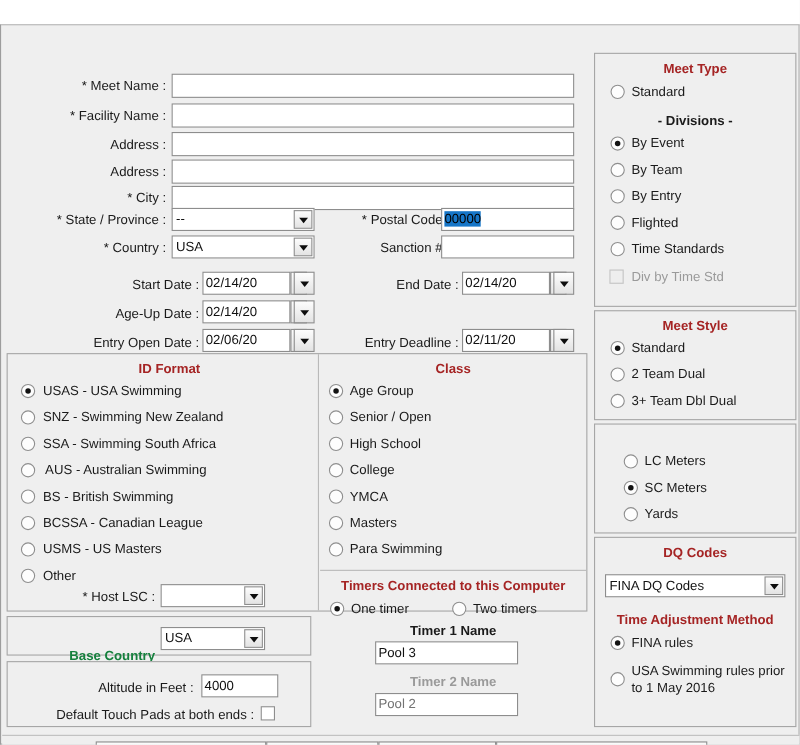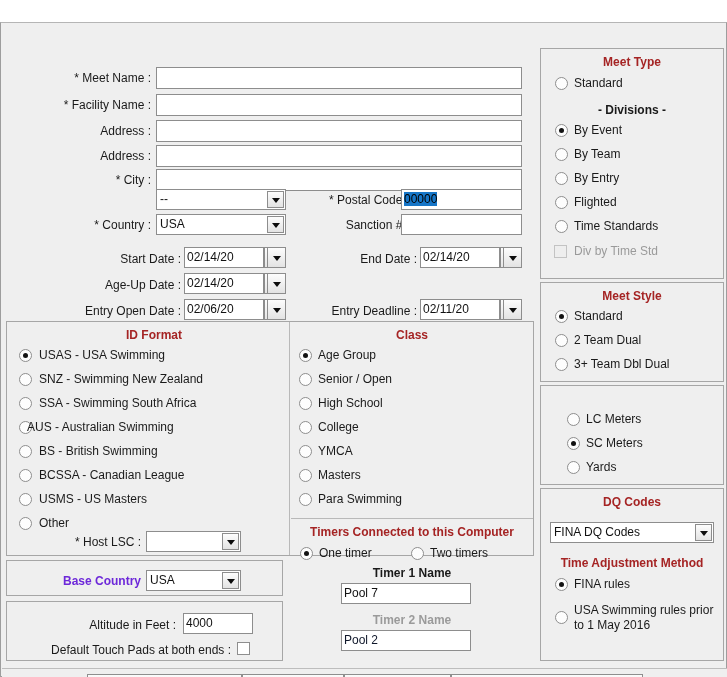--- a/index.html
+++ b/index.html
@@ -26,21 +26,21 @@
 
   
   .lbl{position:absolute;text-align:right;font-size:12px;color:#1a1a1a;white-space:nowrap;}
   .lbl.dim{color:#9a9a9a;}
   .lbl.ctr{text-align:center;}
   .bold{font-weight:bold;}
 
   .tf{position:absolute;background:#ffffff;border:1px solid #8d8d8d;box-sizing:border-box;
       font-family:"Liberation Sans",sans-serif;font-size:12px;color:#111;
       padding:0 2px;line-height:18px;overflow:hidden;white-space:nowrap;}
-  .tf.dim{color:#0f172a;background:#ffffff;}
+  .tf.dim{color:#737373;background:#ffffff;}
   .sel{background:#1676c8;color:#000000;}
 
   
   .combo{position:absolute;background:#ffffff;border:1px solid #8d8d8d;box-sizing:border-box;}
   .combo .val{position:absolute;left:3px;top:0;line-height:19px;font-size:12px;color:#111;white-space:nowrap;}
   .combo .btn{position:absolute;right:1px;top:1px;bottom:1px;width:17px;
        background:linear-gradient(#fdfdfd,#e3e3e3);border:1px solid #8d8d8d;box-sizing:border-box;}
   .combo .btn:after{content:"";position:absolute;left:50%;top:50%;margin-left:-4px;margin-top:-2px;
        border-left:4px solid transparent;border-right:4px solid transparent;border-top:5px solid #0d0d0d;}
 
@@ -96,20 +96,21 @@
 
     <div class="lbl" style="left:10px;top:101px;width:140px;">Address :</div>
     <div class="tf" style="left:155px;top:97px;width:366px;height:22px;"></div>
 
     <div class="lbl" style="left:10px;top:126px;width:140px;">Address :</div>
     <div class="tf" style="left:155px;top:122px;width:366px;height:22px;"></div>
 
     <div class="lbl" style="left:10px;top:150px;width:140px;">* City :</div>
     <div class="tf" style="left:155px;top:146px;width:366px;height:22px;"></div>
 
+    <div class="lbl" style="left:6px;top:170px;width:144px;">* State / Province :</div>
     <div class="combo" style="left:155px;top:166px;width:130px;height:21px;">
       <div class="val">--</div>
       <div class="btn"></div>
     </div>
 
     <div class="lbl" style="left:300px;top:170px;width:108px;">* Postal Code :</div>
     <div class="tf" style="left:400px;top:166px;width:121px;height:21px;line-height:19px;"><span class="sel">00000</span></div>
 
     <div class="lbl" style="left:30px;top:195px;width:120px;">* Country :</div>
     <div class="combo" style="left:155px;top:191px;width:130px;height:21px;">
@@ -165,21 +166,21 @@
 
     <div class="legend" style="left:5px;top:305px;width:296px;">ID Format</div>
 
     <div class="radio on" style="left:18px;top:326px;"></div>
     <div class="rlabel" style="left:38px;top:325px;">USAS - USA Swimming</div>
     <div class="radio" style="left:18px;top:350px;"></div>
     <div class="rlabel" style="left:38px;top:349px;">SNZ - Swimming New Zealand</div>
     <div class="radio" style="left:18px;top:374px;"></div>
     <div class="rlabel" style="left:38px;top:373px;">SSA - Swimming South Africa</div>
     <div class="radio" style="left:18px;top:398px;"></div>
-    <div class="rlabel" style="left:26px;top:397px;">AUS - Australian Swimming</div>
+    <div class="rlabel" style="left:40px;top:397px;">AUS - Australian Swimming</div>
     <div class="radio" style="left:18px;top:422px;"></div>
     <div class="rlabel" style="left:38px;top:421px;">BS - British Swimming</div>
     <div class="radio" style="left:18px;top:446px;"></div>
     <div class="rlabel" style="left:38px;top:445px;">BCSSA - Canadian League</div>
     <div class="radio" style="left:18px;top:470px;"></div>
     <div class="rlabel" style="left:38px;top:469px;">USMS - US Masters</div>
     <div class="radio" style="left:18px;top:494px;"></div>
     <div class="rlabel" style="left:38px;top:493px;">Other</div>
 
     <div class="lbl" style="left:50px;top:512px;width:90px;">* Host LSC :</div>
@@ -206,27 +207,27 @@
 
     <div class="divline" style="left:290px;top:495px;width:242px;height:1px;"></div>
     <div class="legend bold" style="left:290px;top:502px;width:242px;">Timers Connected to this Computer</div>
 
     <div class="radio on" style="left:299px;top:524px;"></div>
     <div class="rlabel" style="left:318px;top:523px;">One timer</div>
     <div class="radio" style="left:410px;top:524px;"></div>
     <div class="rlabel" style="left:429px;top:523px;">Two timers</div>
 
     <div class="lbl ctr bold" style="left:290px;top:543px;width:242px;">Timer 1 Name</div>
-    <div class="tf" style="left:340px;top:560px;width:130px;height:21px;line-height:19px;">Pool 7</div>
+    <div class="tf" style="left:340px;top:560px;width:130px;height:21px;line-height:19px;">Pool 3</div>
 
     <div class="lbl ctr bold dim" style="left:290px;top:590px;width:242px;">Timer 2 Name</div>
     <div class="tf dim" style="left:340px;top:607px;width:130px;height:21px;line-height:19px;">Pool 2</div>
 
     <div class="panel" style="left:5px;top:537px;width:277px;height:36px;"></div>
-    <div class="lbl bold" style="left:40px;top:551px;width:100px;color:#6d28d9;">Base Country</div>
+    <div class="lbl bold" style="left:40px;top:566px;width:100px;color:#15803d;">Base Country</div>
     <div class="combo" style="left:145px;top:547px;width:95px;height:21px;">
       <div class="val">USA</div>
       <div class="btn"></div>
     </div>
 
     <div class="panel" style="left:5px;top:578px;width:277px;height:60px;"></div>
     <div class="lbl" style="left:60px;top:595px;width:115px;">Altitude in Feet :</div>
     <div class="tf" style="left:182px;top:590px;width:70px;height:21px;line-height:19px;">4000</div>
     <div class="lbl" style="left:20px;top:620px;width:210px;">Default Touch Pads at both ends :</div>
     <div class="cb" style="left:236px;top:619px;"></div>

